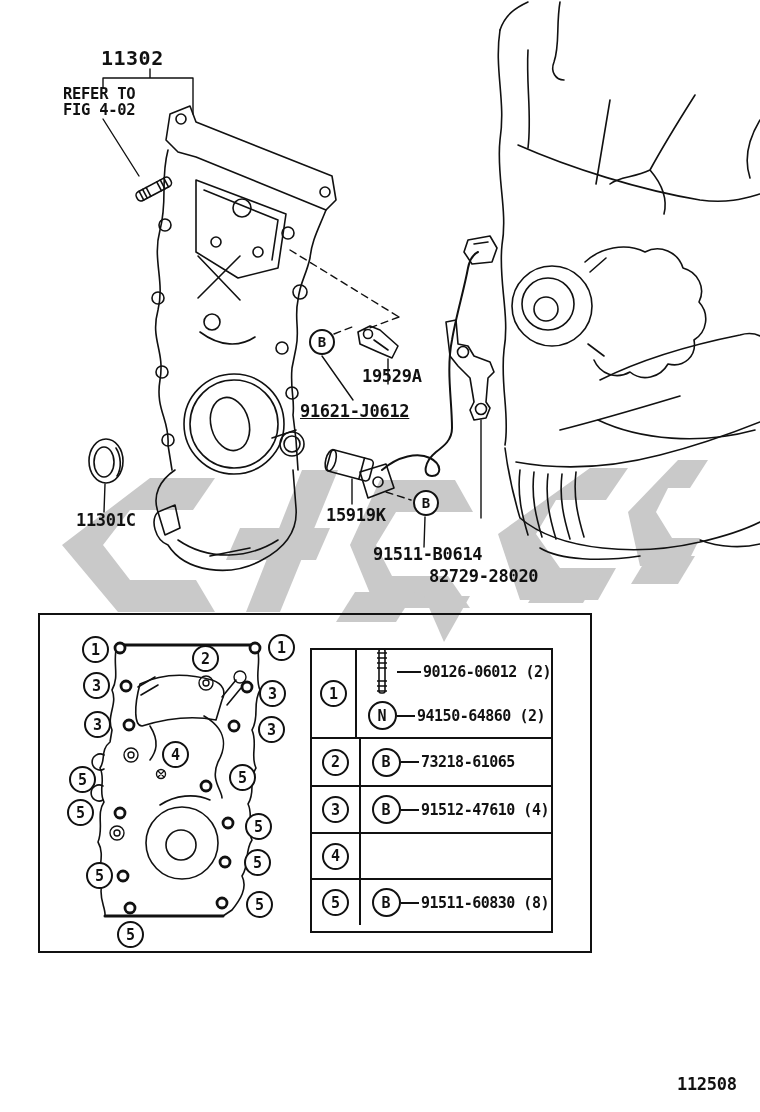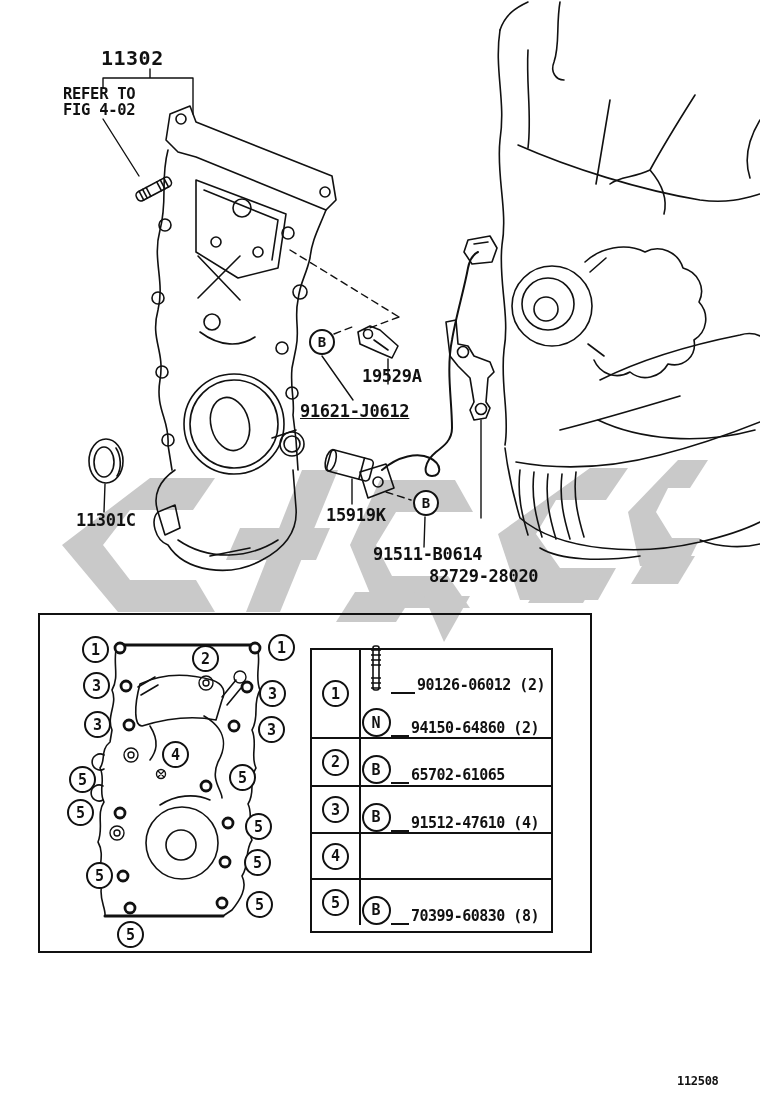--- a/index.html
+++ b/index.html
@@ -18,21 +18,21 @@
            font-size:15px;font-weight:bold;background:#fff;}
   #panel{position:absolute;left:38px;top:613px;width:554px;height:340px;
          border:2px solid #111;box-sizing:border-box;background:transparent;}
   #legend{position:absolute;left:310px;top:648px;width:243px;height:285px;
           border:2px solid #111;box-sizing:border-box;background:#fff;display:flex;flex-direction:column;}
   .lrow{display:flex;flex-direction:row;box-sizing:border-box;}
   .lrow + .lrow{border-top:2px solid #111;}
   .numcell{width:49px;border-right:2px solid #111;box-sizing:border-box;
            display:flex;align-items:center;justify-content:center;flex-direction:column;}
   .partcell{flex:1;display:flex;flex-direction:column;justify-content:center;}
-  .pitem{display:flex;align-items:flex-end;height:44px;}
+  .pitem{display:flex;align-items:center;height:44px;padding-left:10px;}
   .iconbox{width:30px;display:flex;align-items:center;justify-content:center;}
   .badge{width:29px;height:29px;border:2px solid #111;border-radius:50%;box-sizing:border-box;
          display:flex;align-items:center;justify-content:center;font-size:15px;font-weight:bold;background:#fff;}
   .lead{width:18px;height:2px;background:#111;margin-right:2px;}
   .lead.long{width:24px;}
   .code{font-size:15px;font-weight:bold;letter-spacing:-0.5px;white-space:pre;}
 </style>
 </head>
 <body>
 
@@ -271,21 +271,21 @@
     <div class="lrow" style="height:48px;">
       <div class="numcell">
           <div class="callout" style="position:static;">2</div>
         </div>
       <div class="partcell">
         <div class="pitem">
           <span class="iconbox">
               <span class="badge">B</span>
             </span>
           <span class="lead"></span>
-          <span class="code">65702-61065</span>
+          <span class="code">73218-61065</span>
         </div>
       </div>
     </div>
     <div class="lrow" style="height:47px;">
       <div class="numcell">
           <div class="callout" style="position:static;">3</div>
         </div>
       <div class="partcell">
         <div class="pitem">
           <span class="iconbox">
@@ -304,20 +304,20 @@
     <div class="lrow" style="height:47px;">
       <div class="numcell">
           <div class="callout" style="position:static;">5</div>
         </div>
       <div class="partcell">
         <div class="pitem">
           <span class="iconbox">
               <span class="badge">B</span>
             </span>
           <span class="lead"></span>
-          <span class="code">70399-60830 (8)</span>
+          <span class="code">91511-60830 (8)</span>
         </div>
       </div>
     </div>
   </div>
 
-  <div class="lbl" style="left:677px;top:1074px;font-size:12px;">112508</div>
+  <div class="lbl" style="left:677px;top:1074px;font-size:17px;">112508</div>
 </div>
 
 </body></html>

